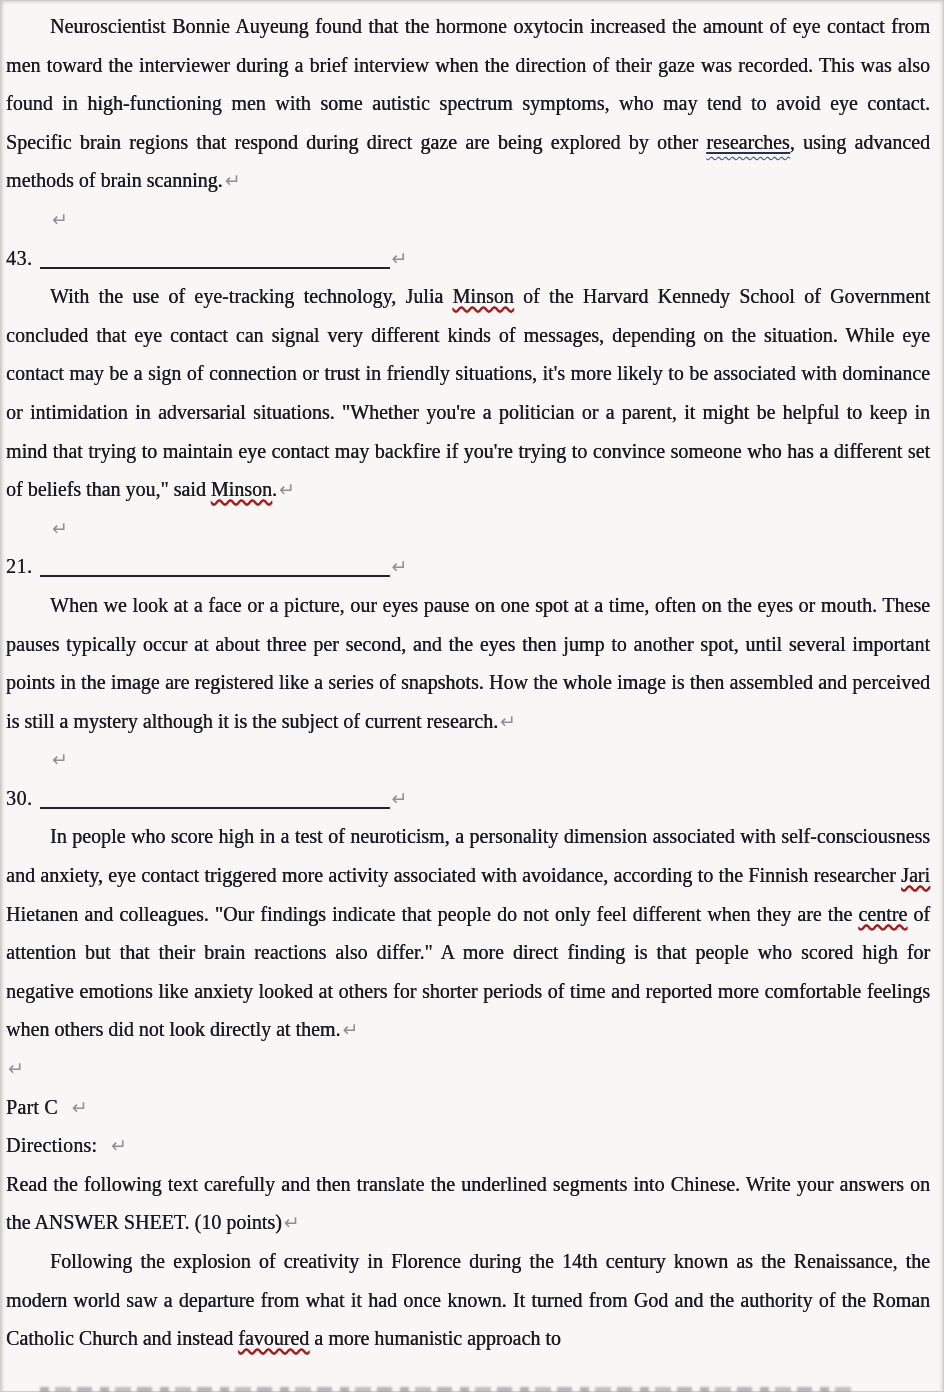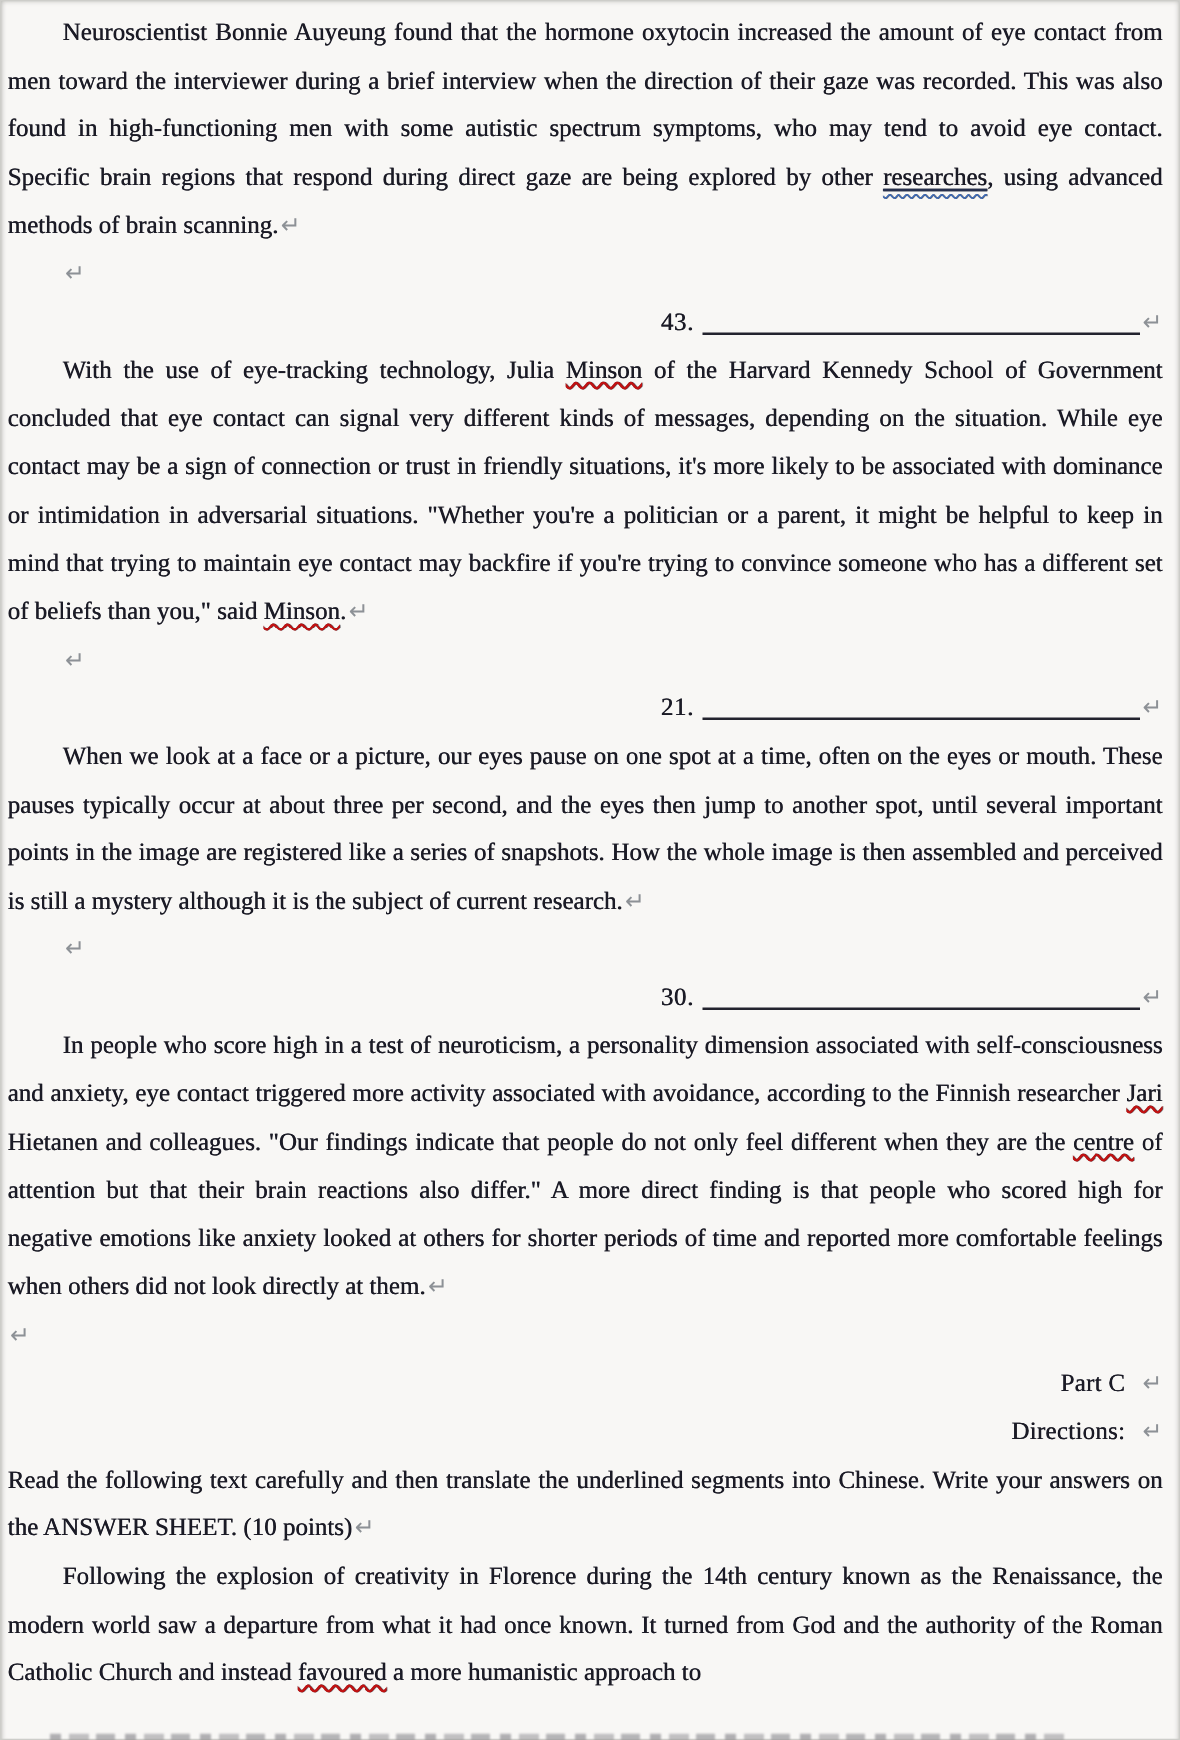--- a/index.html
+++ b/index.html
@@ -18,21 +18,21 @@
     line-height: 38.6px;
     color: #1b1b26;
     text-shadow: 0.35px 0 0 currentColor;
     box-shadow:
       inset 0 0 0 1px #cdcdc9,
       inset 4px 0 4px -3px #aaaaa6,
       inset -4px 0 4px -3px #bcbcb8,
       inset 0 4px 4px -3px #c2c2be;
   }
   .para { text-align: justify; margin: 0; }
-  .para.left { text-align: right; margin-left: 48px; }
+  .para.left { text-align: left; }
   .indent { text-indent: 44px; }
   .bold { font-weight: normal; letter-spacing: 0.2px; }
   .pilcrow {
     color: #8d9196;
     font-family: "DejaVu Sans", sans-serif;
     font-size: 19px;
     text-shadow: none;
     padding-left: 2px;
   }
   .pilcrow.sp { padding-left: 14px; }

